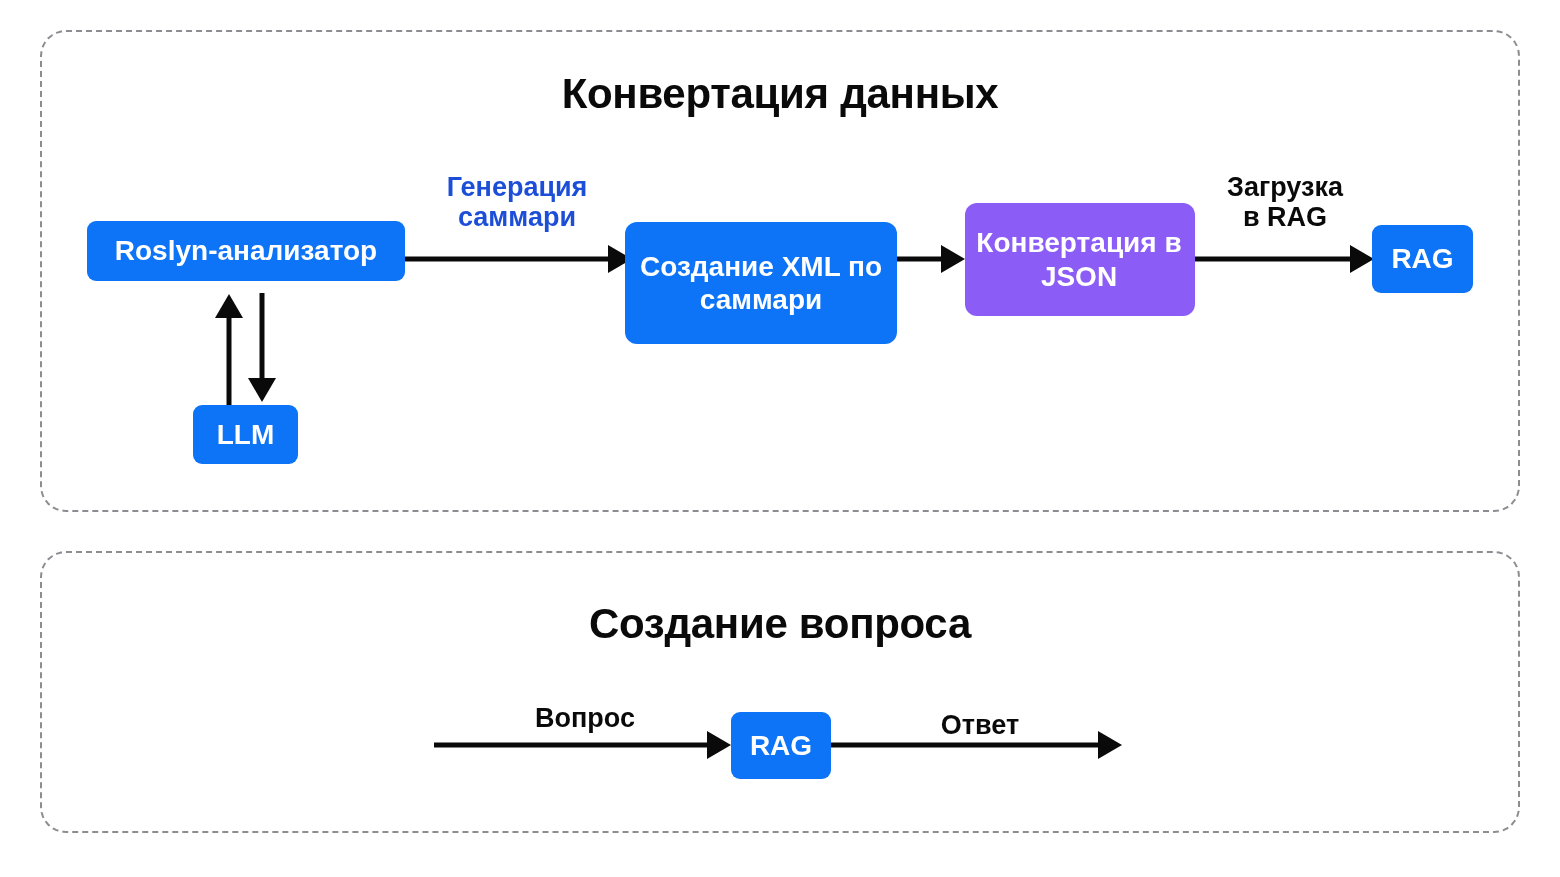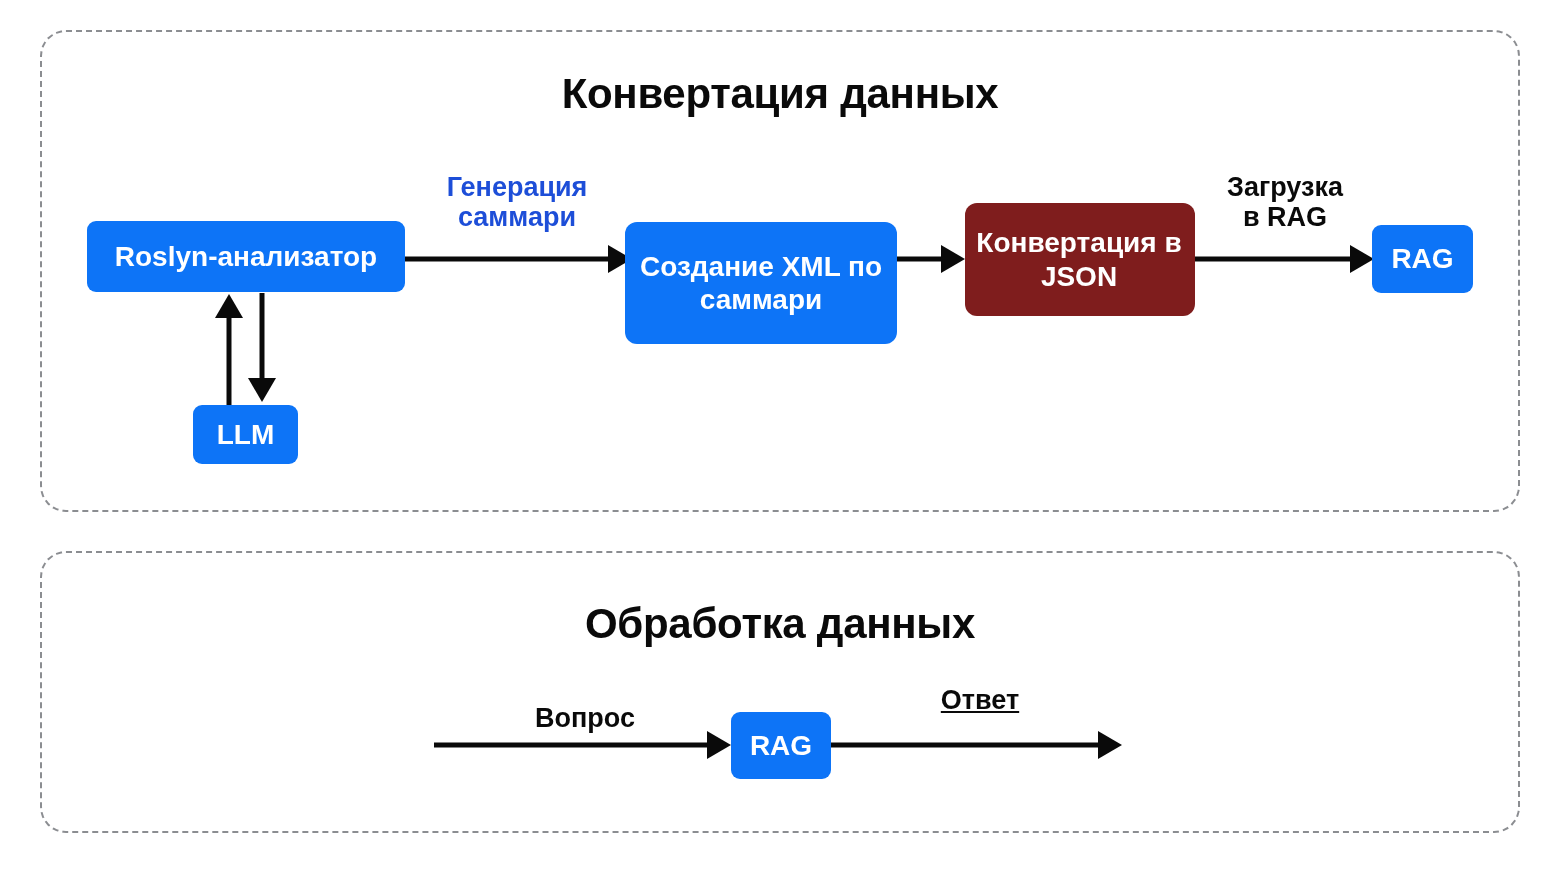--- a/index.html
+++ b/index.html
@@ -48,40 +48,40 @@
     display: flex;
     align-items: center;
     justify-content: center;
     text-align: center;
     font-weight: 700;
     line-height: 1.18;
     box-sizing: border-box;
     padding: 4px 10px;
   }
 
-  #node-roslyn { left: 87px;  top: 221px; width: 318px; height: 71px;  font-size: 28px; border-radius: 9px; }
+  #node-roslyn { left: 87px;  top: 221px; width: 318px; height: 60px;  font-size: 28px; border-radius: 9px; }
   #node-llm    { left: 193px; top: 405px; width: 105px; height: 59px;  font-size: 28px; border-radius: 9px; }
   #node-xml    { left: 625px; top: 199px; width: 272px; height: 122px; font-size: 28px; border-radius: 12px; }
   #node-json   { left: 965px; top: 203px; width: 230px; height: 113px; font-size: 28px; border-radius: 12px; }
   #node-rag1   { left: 1372px;top: 225px; width: 101px; height: 68px;  font-size: 28px; border-radius: 9px; }
   #node-rag2   { left: 731px; top: 712px; width: 100px; height: 67px;  font-size: 28px; border-radius: 9px; }
 
   .edge-label {
     position: absolute;
     text-align: center;
     font-size: 27px;
     font-weight: 700;
     color: #0a0a0a;
     line-height: 1.12;
     white-space: pre-line;
   }
   #lbl-gen     { left: 408px;  top: 172px; width: 218px; }
   #lbl-load    { left: 1196px; top: 172px; width: 178px; }
   #lbl-vopros  { left: 450px;  top: 703px; width: 270px; }
-  #lbl-otvet   { left: 845px;  top: 685px; width: 270px; text-decoration: underline; }
+  #lbl-otvet   { left: 845px;  top: 710px; width: 270px; }
 
   svg.arrows {
     position: absolute;
     left: 0; top: 0;
     width: 1560px;
     height: 877px;
     overflow: visible;
     pointer-events: none;
   }
   .ln { stroke: #0a0a0a; stroke-width: 5; fill: none; }
@@ -89,21 +89,21 @@
 </style>
 </head>
 <body>
 
 <div id="stage">
 
   <div class="panel" id="panel-data" style="border-color: rgb(139, 141, 145);"></div>
   <div class="panel" id="panel-query" style="border-color: rgb(139, 141, 145);"></div>
 
   <div class="panel-title" id="title-data" style="color: rgb(10, 10, 10);">Конвертация данных</div>
-  <div class="panel-title" id="title-query" style="color: rgb(10, 10, 10);">Обработка данных</div>
+  <div class="panel-title" id="title-query" style="color: rgb(10, 10, 10);">Создание вопроса</div>
 
   <svg class="arrows" viewBox="0 0 1560 877">
 
     <g>
       <line class="ln" x1="405" y1="259" x2="608" y2="259" style="stroke: rgb(10, 10, 10);"></line>
       <polygon class="ah" points="608,245 632,259 608,273" style="fill: rgb(10, 10, 10);"></polygon>
     </g>
 
     <g>
       <line class="ln" x1="897" y1="259" x2="941" y2="259" style="stroke: rgb(10, 10, 10);"></line>
@@ -136,21 +136,21 @@
     </g>
   </svg>
 
   <div class="node" id="node-roslyn" style="background: rgb(13, 116, 247);">Roslyn-анализатор</div>
 
   <div class="node" id="node-llm" style="background: rgb(13, 116, 247);">LLM</div>
 
   <div class="node" id="node-xml" style="background: rgb(13, 116, 247); margin-top: 23px;">Создание XML
 по саммари</div>
 
-  <div class="node" id="node-json" style="background: #7f1d1d; padding-left: 8px;">Конвертация
+  <div class="node" id="node-json" style="background: #8b5cf6; padding-left: 8px;">Конвертация
 в JSON</div>
 
   <div class="node" id="node-rag1" style="background: rgb(13, 116, 247);">RAG</div>
 
   <div class="node" id="node-rag2" style="background: rgb(13, 116, 247);">RAG</div>
 
   <div class="edge-label" id="lbl-gen" style="color: #1d4ed8;">Генерация
 саммари</div>
 
   <div class="edge-label" id="lbl-load" style="color: rgb(10, 10, 10);">Загрузка

